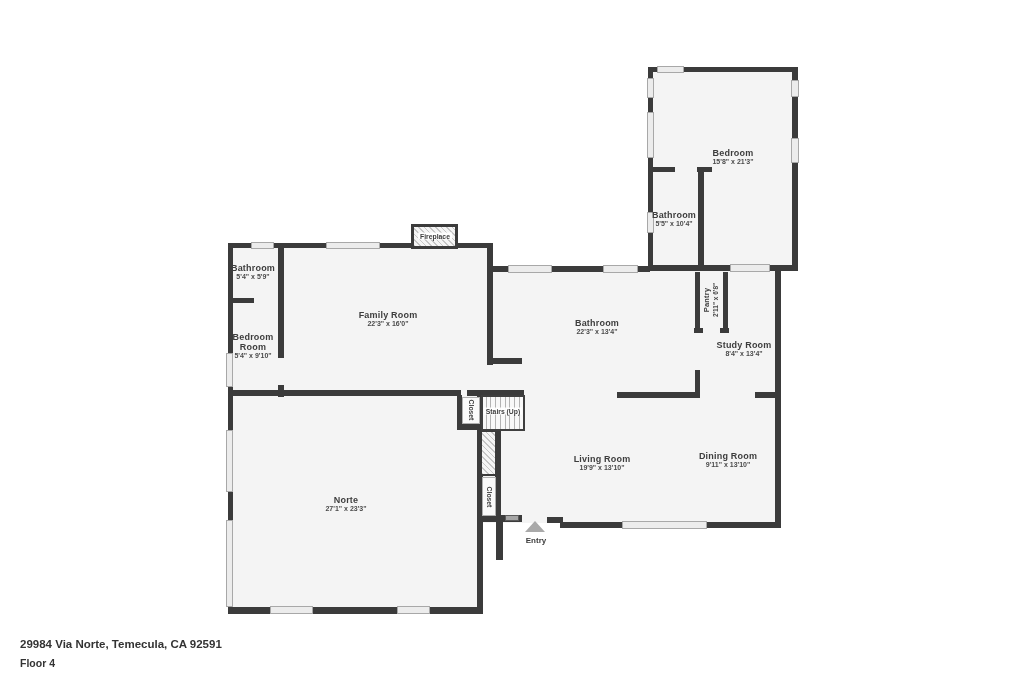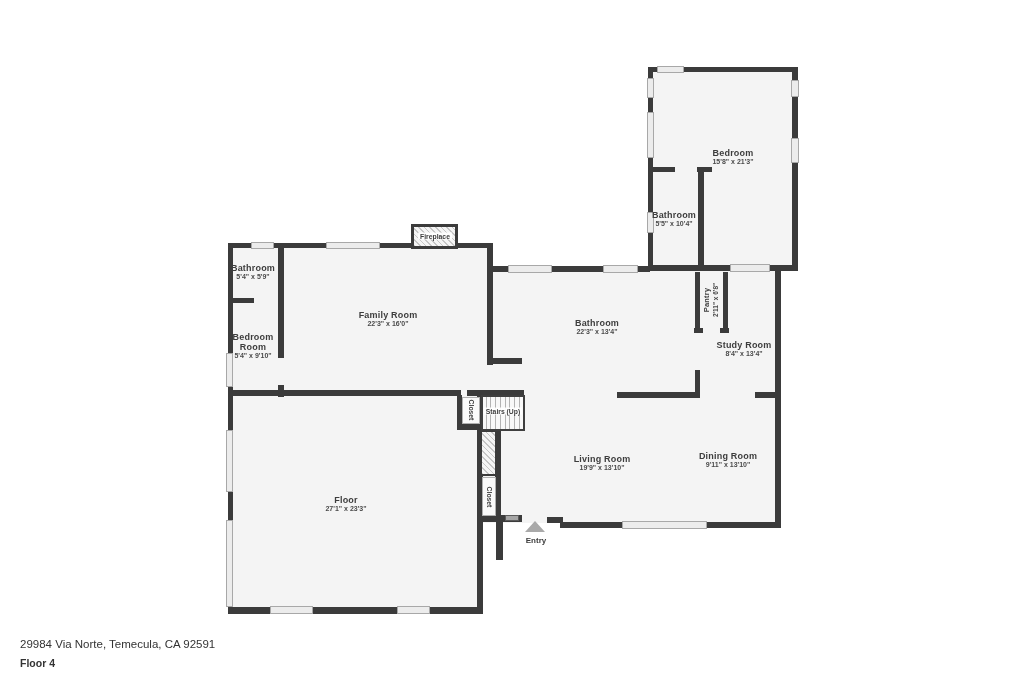--- a/index.html
+++ b/index.html
@@ -20,21 +20,21 @@
   .room-label .rdims{font-size:7px;font-weight:bold;color:#4a4a4a;line-height:8px;}
   .room-label.wrap{white-space:normal;width:50px;}
   .rot90{transform:translate(-50%,-50%) rotate(90deg);}
   .rotm90{transform:translate(-50%,-50%) rotate(-90deg);}
   .feat{position:absolute;z-index:9;transform:translate(-50%,-50%);color:#3d3d3d;
         font-size:7px;font-weight:bold;white-space:nowrap;}
   .chip{background:rgba(255,255,255,.92);padding:0 2px;line-height:9px;}
   .feat.rot90{transform:translate(-50%,-50%) rotate(90deg);}
   .tri{position:absolute;z-index:6;width:0;height:0;border-left:10px solid transparent;
        border-right:10px solid transparent;border-bottom:11px solid #a9a9a9;}
-  .footer-addr{position:absolute;left:20px;top:638px;font-size:11.5px;font-weight:normal;color:#333;z-index:9;}
+  .footer-addr{position:absolute;left:20px;top:638px;font-size:11.5px;font-weight:bold;color:#333;z-index:9;}
   .footer-floor{position:absolute;left:20px;top:657px;font-size:10.5px;font-weight:bold;color:#333;z-index:9;}
   .disclaimer{position:absolute;left:0;top:664px;width:1024px;text-align:center;
               font-size:7.5px;font-weight:bold;color:#474747;z-index:9;}
 </style>
 </head>
 <body>
 
 <div id="stage">
 
   <div class="room-label" style="left:733px;top:157px">
@@ -71,21 +71,21 @@
   </div>
   <div class="room-label" style="left:602px;top:463px">
     <div class="rname">Living Room</div>
     <div class="rdims">19'9" x 13'10"</div>
   </div>
   <div class="room-label" style="left:728px;top:460px">
     <div class="rname">Dining Room</div>
     <div class="rdims">9'11" x 13'10"</div>
   </div>
   <div class="room-label" style="left:346px;top:504px">
-    <div class="rname">Floor</div>
+    <div class="rname">Norte</div>
     <div class="rdims">27'1" x 23'3"</div>
   </div>
 
   <div class="feat" style="left:435px;top:236px;z-index:10">
     <span class="chip" style="font-size:6.8px">Fireplace</span>
   </div>
   <div class="feat" style="left:503px;top:411px;z-index:10">
     <span class="chip" style="font-size:6.8px">Stairs (Up)</span>
   </div>
   <div class="feat rot90" style="left:471px;top:410px;font-size:6.8px">Closet</div>

